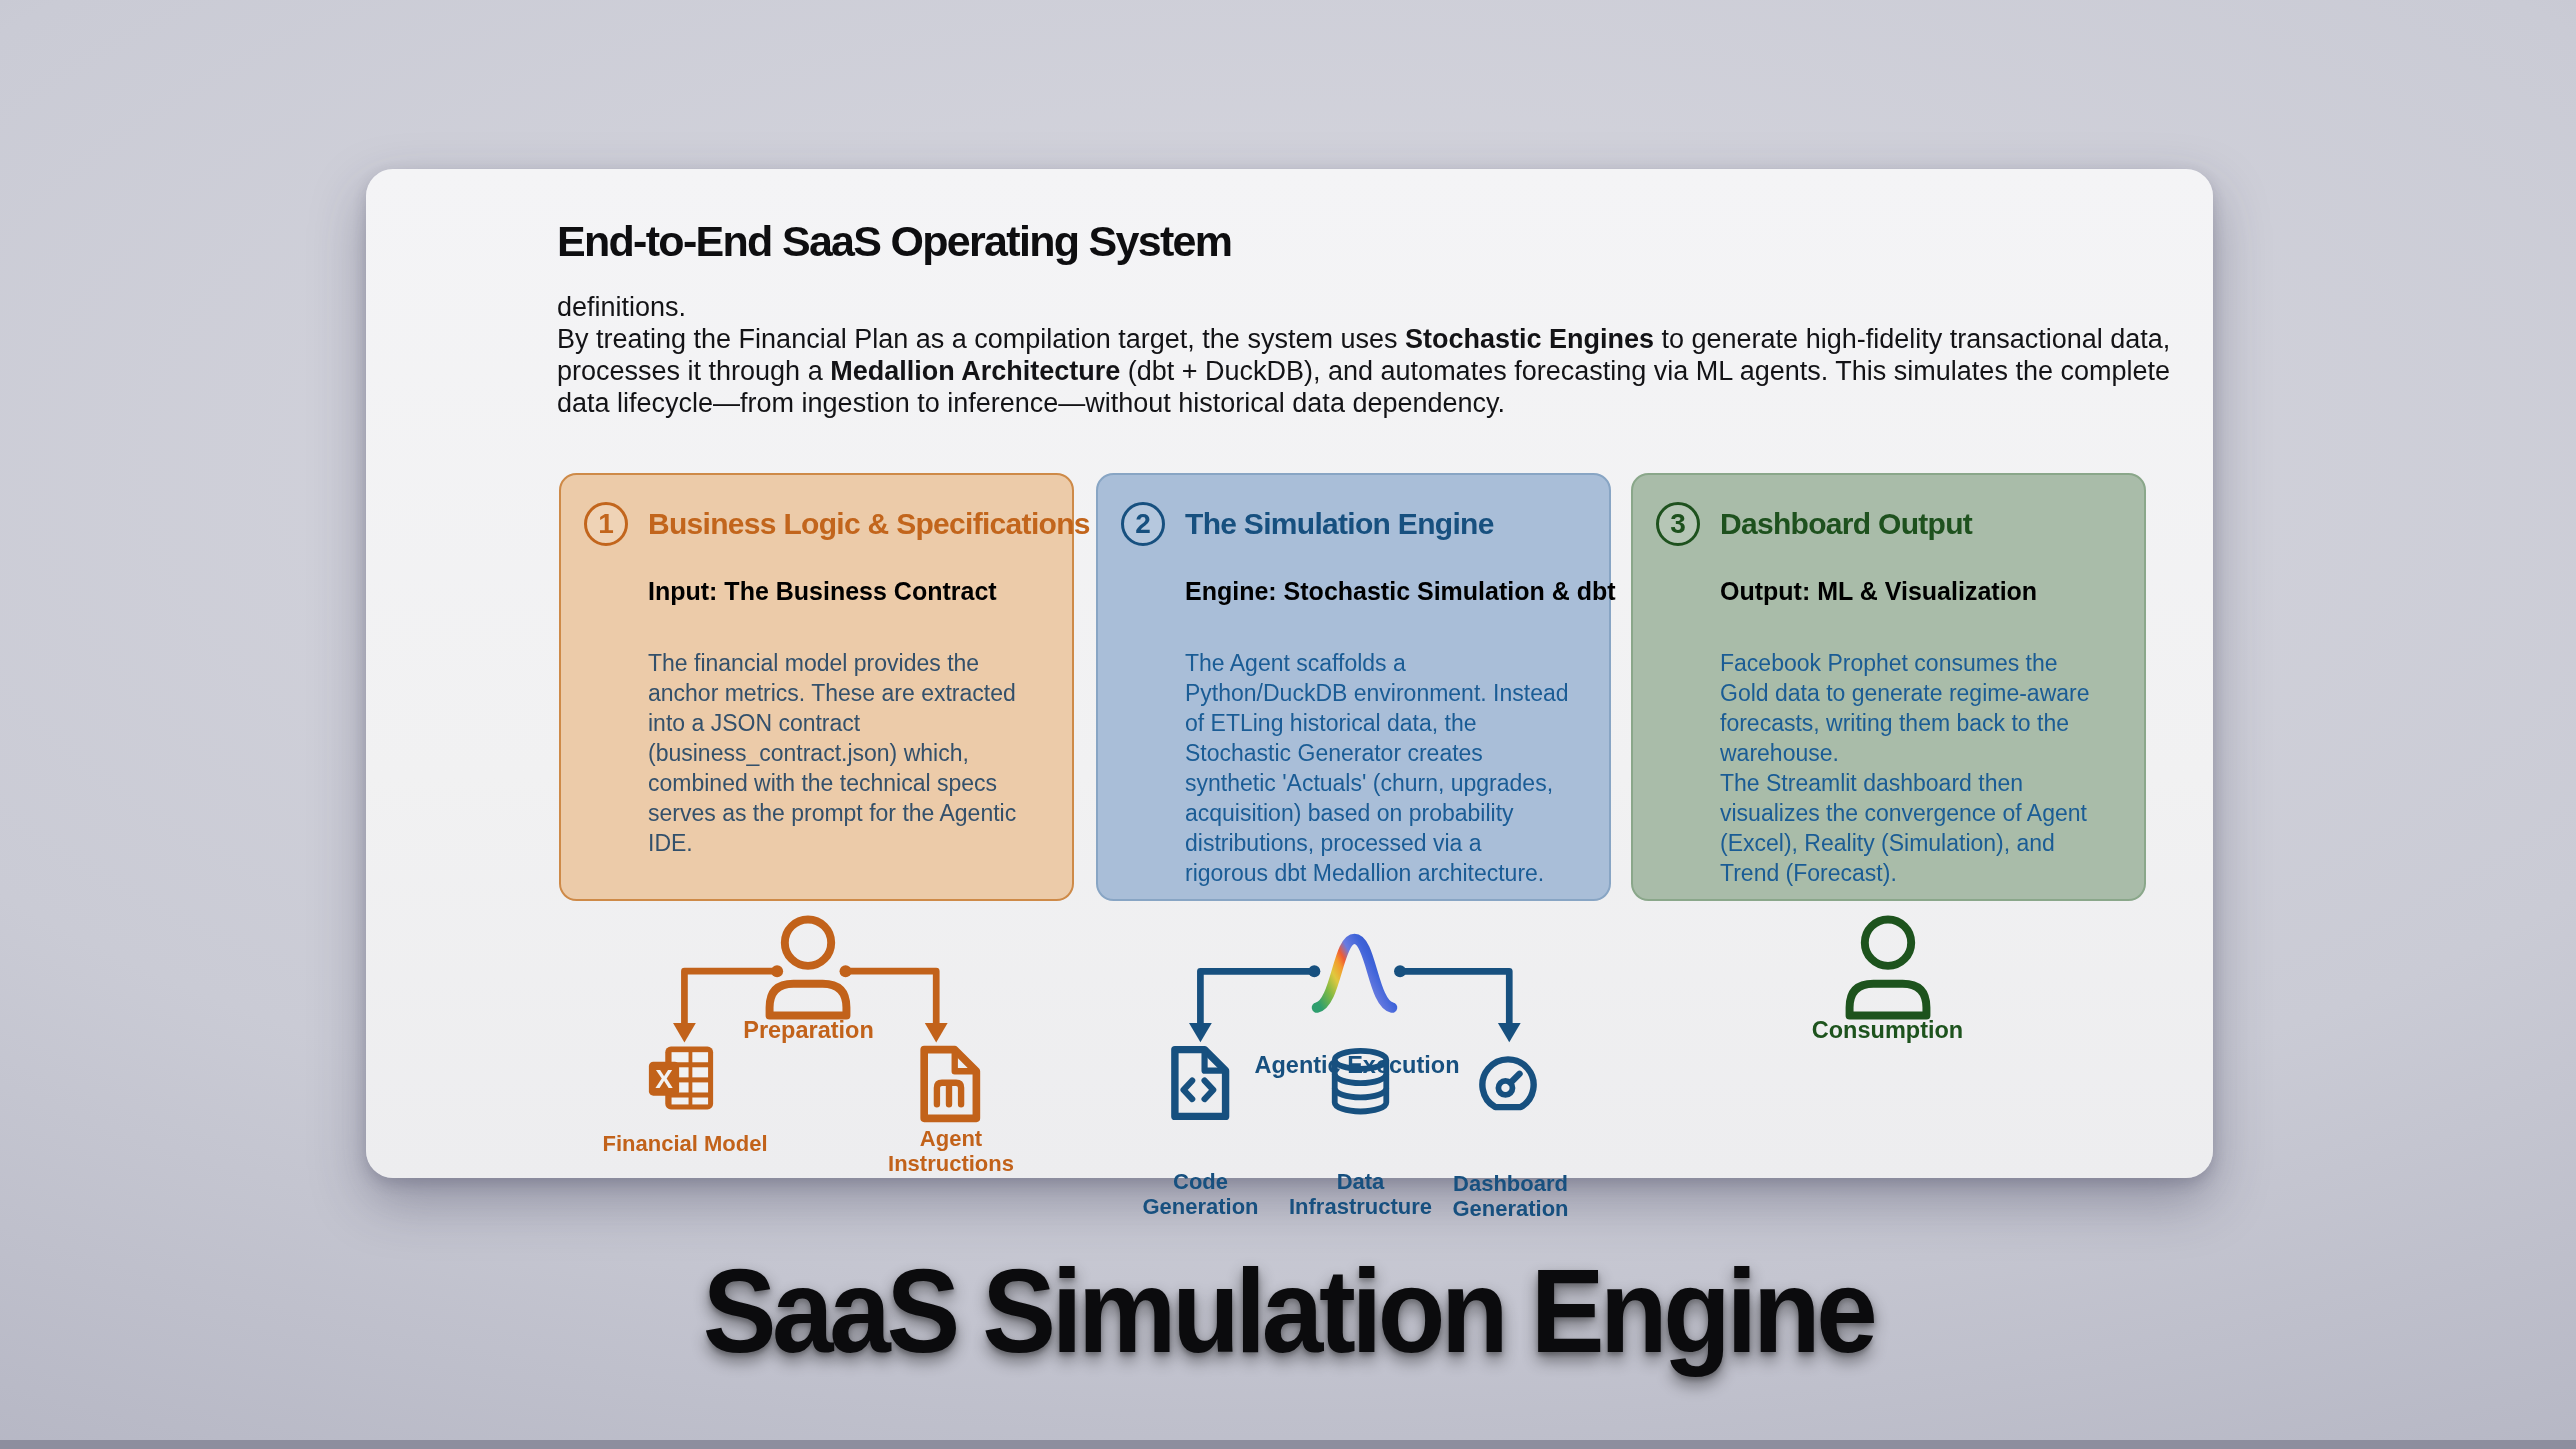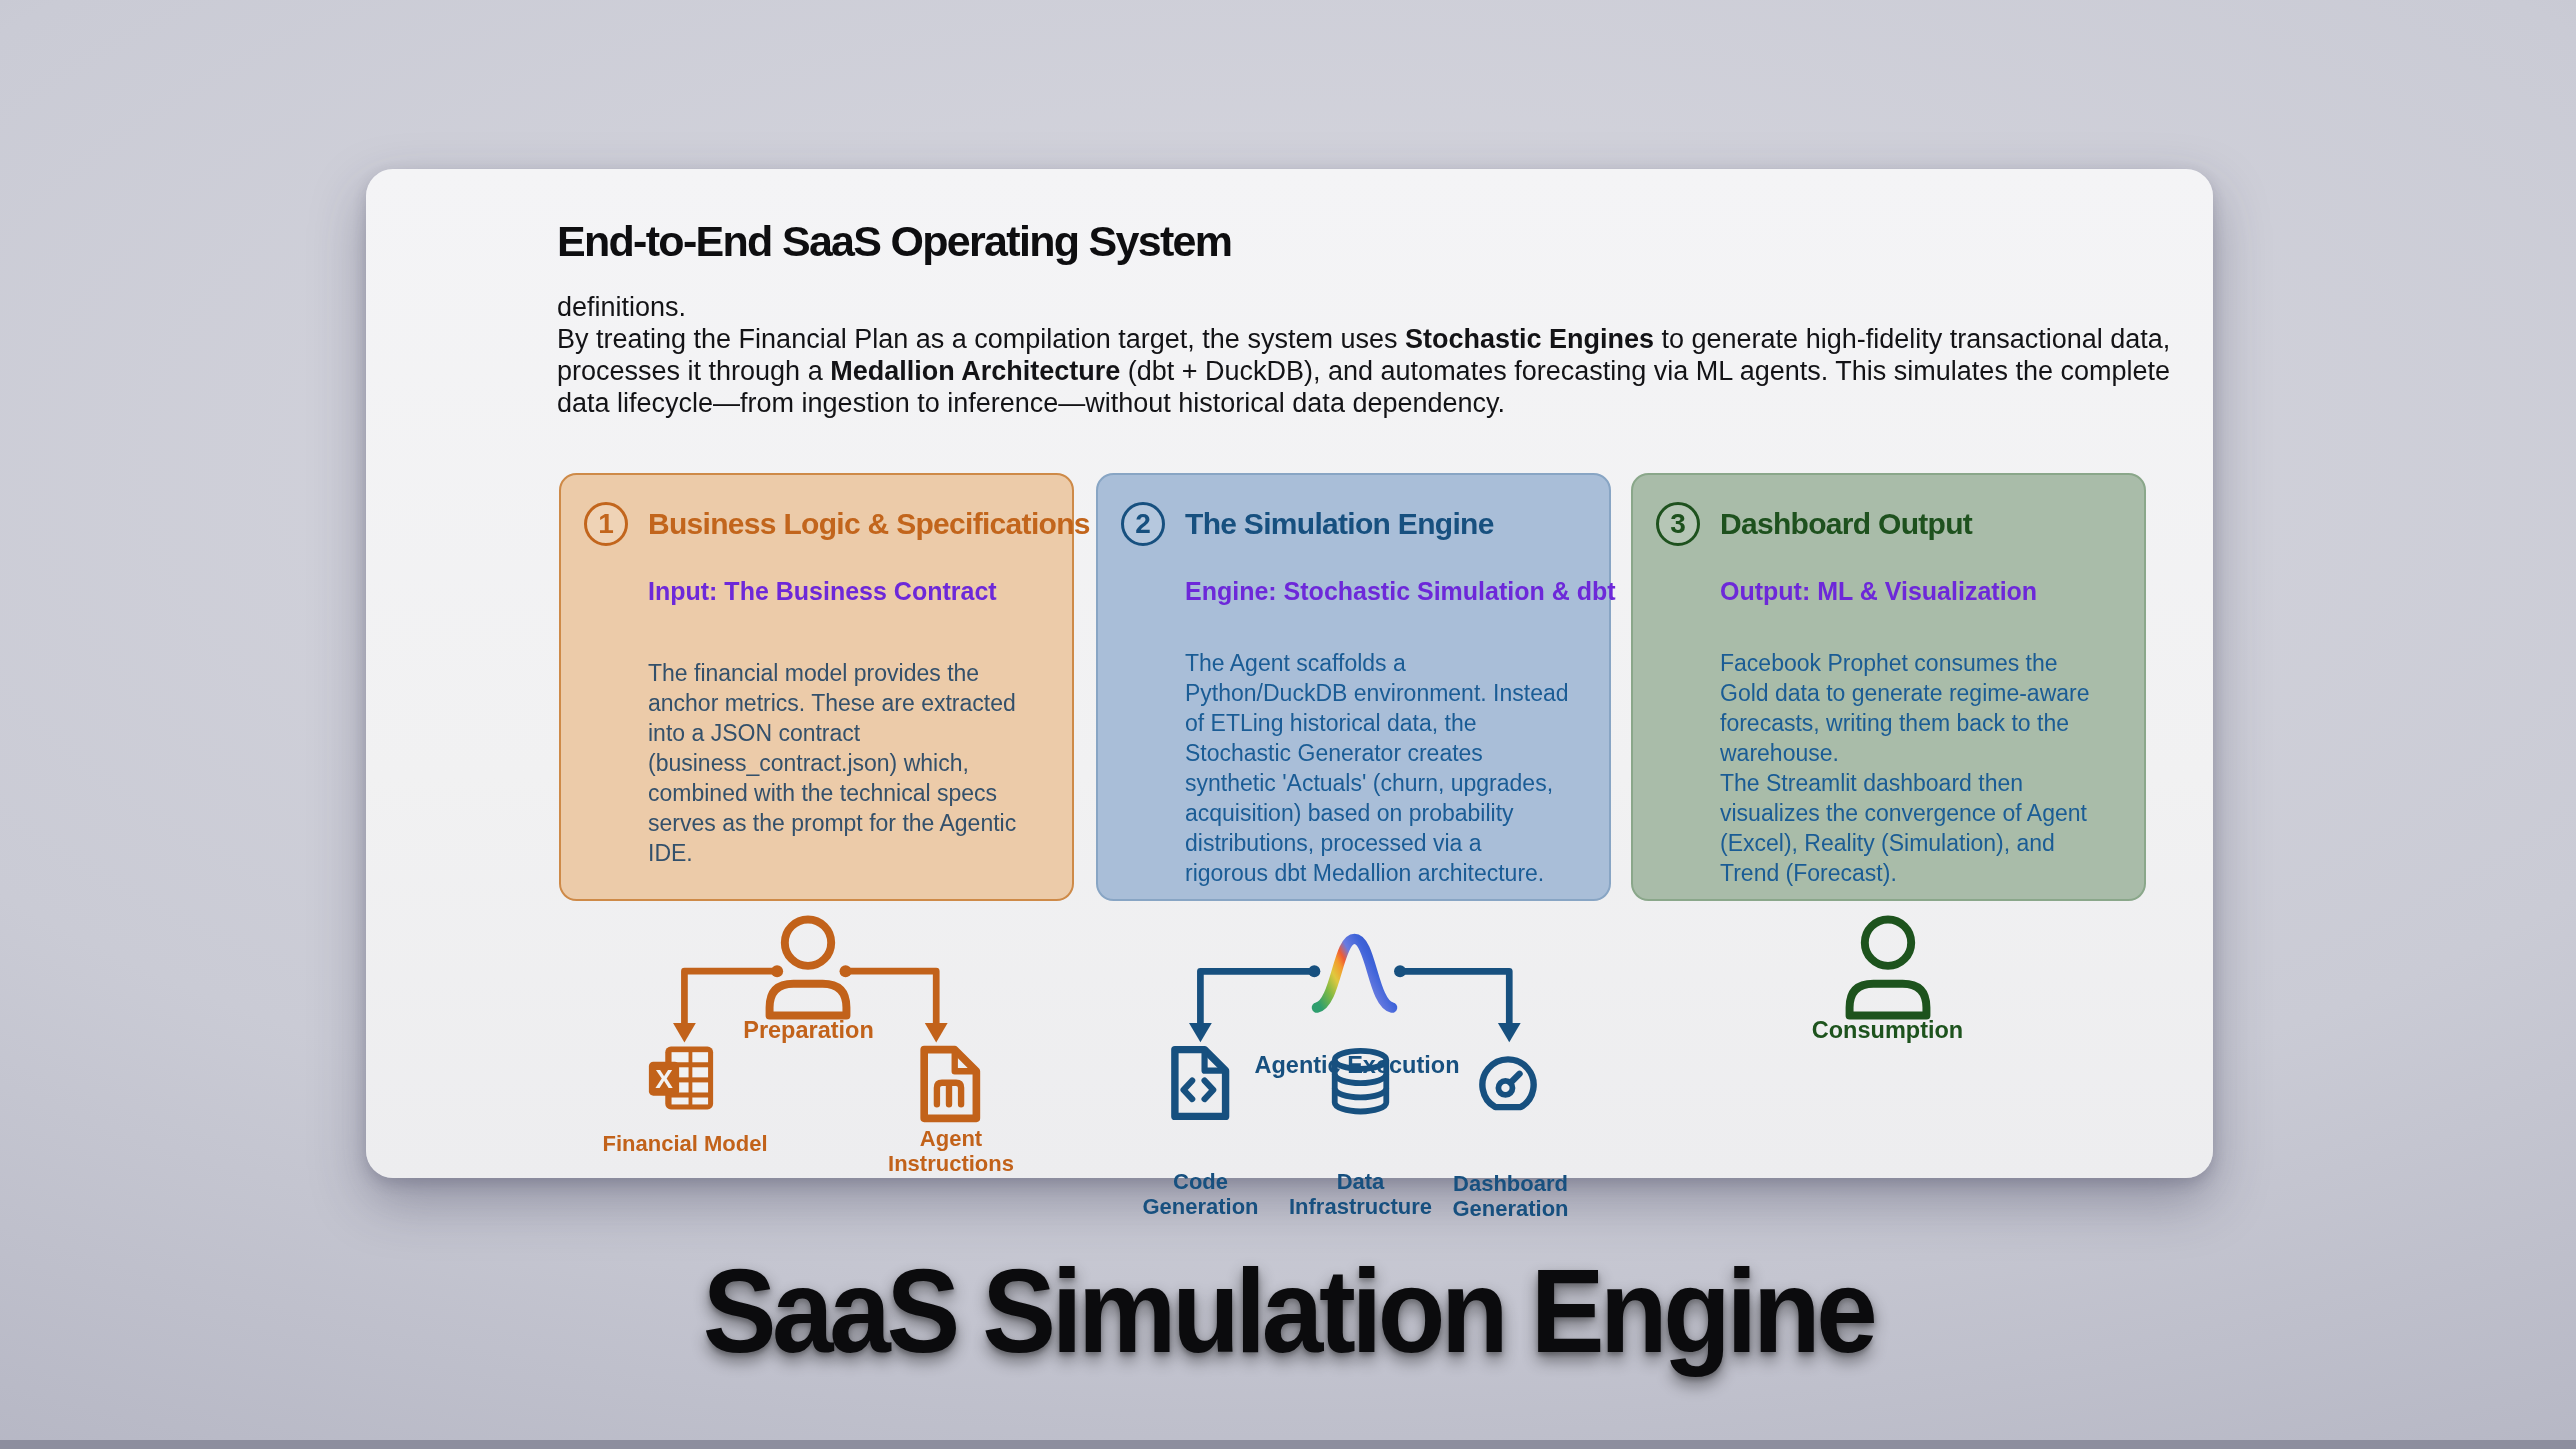--- a/index.html
+++ b/index.html
@@ -23,23 +23,23 @@
   .box--blue{left:730px;background:#A9BED8;border-color:#88A5C4;}
   .box--green{left:1265px;background:#A9BCA9;border-color:#8AA78A;}
 
   .box-num{position:absolute;left:23px;top:27px;width:44px;height:44px;border-radius:50%;border:3.4px solid;
     display:flex;align-items:center;justify-content:center;font-size:28px;font-weight:bold;background:rgba(255,255,255,.16);box-sizing:border-box;}
   .box-title{position:absolute;left:87px;top:27px;height:44px;line-height:44px;font-size:30px;font-weight:bold;letter-spacing:-0.7px;white-space:nowrap;}
   .box--orange .box-num,.box--orange .box-title{color:#C2651C;border-color:#C2651C;}
   .box--blue .box-num,.box--blue .box-title{color:#17507F;border-color:#17507F;}
   .box--green .box-num,.box--green .box-title{color:#1E511E;border-color:#1E511E;}
 
-  .box-sub{position:absolute;left:87px;top:102px;font-size:25px;font-weight:bold;color:#6d28d9;white-space:nowrap;}
+  .box-sub{position:absolute;left:87px;top:102px;font-size:25px;font-weight:bold;color:#000000;white-space:nowrap;}
   .box-body{position:absolute;left:87px;top:173px;width:384px;font-size:23px;line-height:30px;white-space:pre-line;}
-  .box--orange .box-body{color:#33506B;margin-top:10px;}
+  .box--orange .box-body{color:#33506B;}
   .box--blue .box-body{color:#1A5C95;}
   .box--green .box-body{color:#1A5C95;}
 
   .flow-label{position:absolute;text-align:center;font-weight:bold;font-size:22px;line-height:25px;}
   .flow-label--big{font-size:23.5px;}
   .c-orange{color:#C2621A;}
   .c-blue{color:#17507F;margin-top:43px;}
   .c-green{color:#1D531D;}
 
   .abs{position:absolute;}

